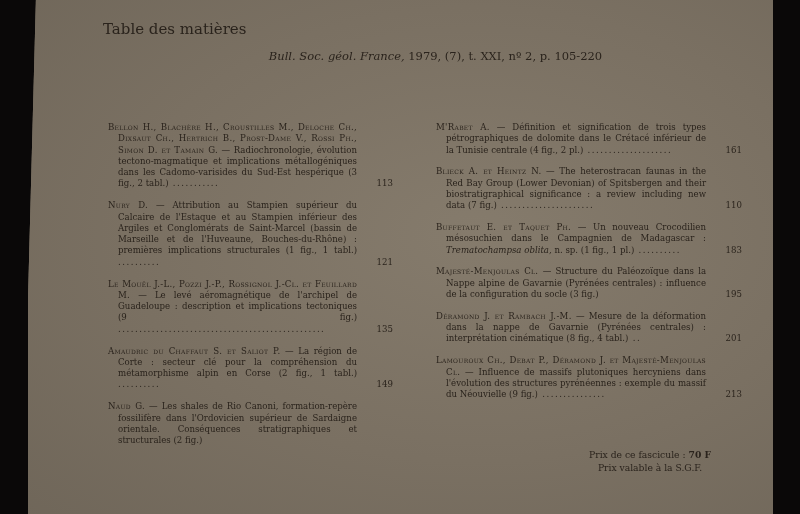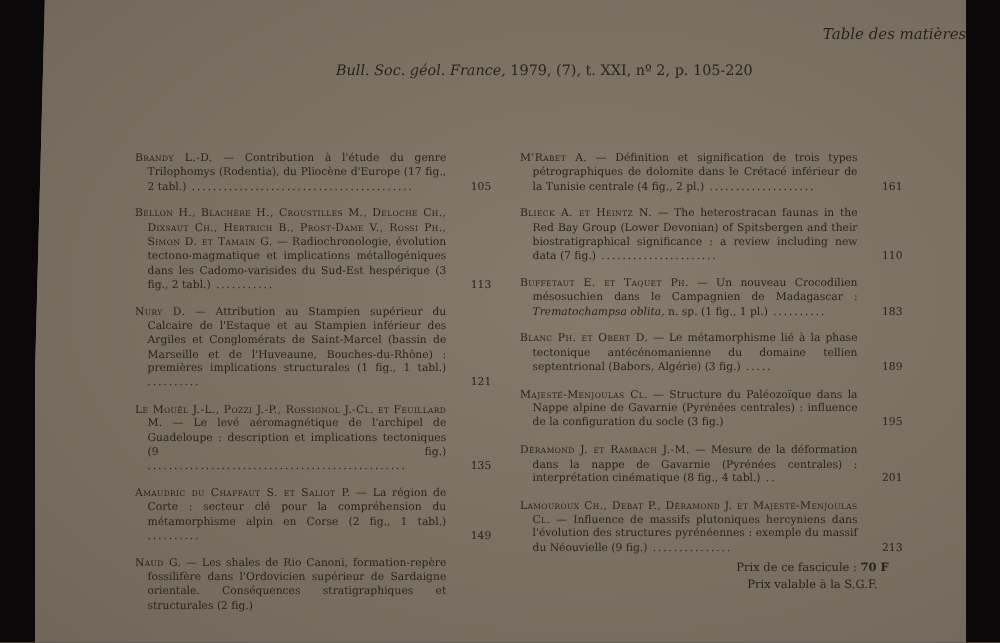--- a/index.html
+++ b/index.html
@@ -13,36 +13,36 @@
       position: absolute;
       left: 28px; top: -4px;
       width: 745px; height: 530px;
       background: #7d7365;
       background-image: radial-gradient(ellipse at 60% 45%, #857b6c 0%, #7a7062 55%, #6f6659 100%);
       clip-path: polygon(8px 0, 745px 0, 745px 100%, -6px 100%);
       color: #2a231c;
     }
     .header-title {
       position: absolute; left: 0; width: 100%; top: 24px;
-      text-align: right;
-      font-style: italic; font-size: 12px; color: #2a231c;
+      text-align: left;
+      font-size: 15px; color: #2a231c;
       padding-left: 75px; box-sizing: border-box;
     }
     .bulletin {
       position: absolute; left: 0; width: 100%; top: 53px;
       text-align: center; font-size: 11.5px;
       padding-left: 70px; box-sizing: border-box;
     }
     .bulletin .it { font-style: italic; }
     .col {
       position: absolute; top: 126px;
       font-size: 8.6px; line-height: 11.3px;
     }
     .col-left { left: 80px; width: 285px; }
-    .col-right { left: 388px; width: 306px; }
+    .col-right { left: 408px; width: 306px; }
     .entry {
       position: relative;
       margin-bottom: 10.5px;
       padding-right: 36px;
     }
     .entry .text {
       display: block;
       text-align: justify;
       text-indent: 0;
       padding-left: 10px;
@@ -71,24 +71,20 @@
 
   <div class="header-title">Table des matières</div>
 
   <div class="bulletin">
     <span class="it">Bull. Soc. géol. France,</span>
     <span>1979, (7), t. XXI, nº 2, p. 105-220</span>
   </div>
 
   <div class="col col-left">
     <div class="entry">
-      <span class="text"><span class="authors">Brandy L.-D.</span> <span>— Contribution à l'étude du genre Trilophomys (Rodentia), du Pliocène d'Europe (17 fig., 2 tabl.)</span><span class="leaders"> ..........................................</span></span>
-      <span class="page-num">105</span>
-    </div>
-    <div class="entry">
       <span class="text"><span class="authors">Bellon H., Blachère H., Croustilles M., Deloche Ch., Dixsaut Ch., Hertrich B., Prost-Dame V., Rossi Ph., Simon D. et Tamain G.</span> <span>— Radiochronologie, évolution tectono-magmatique et implications métallogéniques dans les Cadomo-varisides du Sud-Est hespérique (3 fig., 2 tabl.)</span><span class="leaders"> ...........</span></span>
       <span class="page-num">113</span>
     </div>
     <div class="entry">
       <span class="text"><span class="authors">Nury D.</span> <span>— Attribution au Stampien supérieur du Calcaire de l'Estaque et au Stampien inférieur des Argiles et Conglomérats de Saint-Marcel (bassin de Marseille et de l'Huveaune, Bouches-du-Rhône) : premières implications structurales (1 fig., 1 tabl.)</span><span class="leaders"> ..........</span></span>
       <span class="page-num">121</span>
     </div>
     <div class="entry">
       <span class="text"><span class="authors">Le Mouël J.-L., Pozzi J.-P., Rossignol J.-Cl. et Feuillard M.</span> <span>— Le levé aéromagnétique de l'archipel de Guadeloupe : description et implications tectoniques (9 fig.)</span><span class="leaders"> .................................................</span></span>
       <span class="page-num">135</span>
@@ -110,24 +106,20 @@
     </div>
     <div class="entry">
       <span class="text"><span class="authors">Blieck A. et Heintz N.</span> <span>— The heterostracan faunas in the Red Bay Group (Lower Devonian) of Spitsbergen and their biostratigraphical significance : a review including new data (7 fig.)</span><span class="leaders"> ......................</span></span>
       <span class="page-num">110</span>
     </div>
     <div class="entry">
       <span class="text"><span class="authors">Buffetaut E. et Taquet Ph.</span> <span>— Un nouveau Crocodilien mésosuchien dans le Campagnien de Madagascar :</span> <span class="it">Trematochampsa oblita,</span> <span>n. sp. (1 fig., 1 pl.)</span><span class="leaders"> ..........</span></span>
       <span class="page-num">183</span>
     </div>
     <div class="entry">
-      <span class="text"><span class="authors">Blanc Ph. et Obert D.</span> <span>— Le métamorphisme lié à la phase tectonique antécénomanienne du domaine tellien septentrional (Babors, Algérie) (3 fig.)</span><span class="leaders"> .....</span></span>
-      <span class="page-num">189</span>
-    </div>
-    <div class="entry">
       <span class="text"><span class="authors">Majesté-Menjoulas Cl.</span> <span>— Structure du Paléozoïque dans la Nappe alpine de Gavarnie (Pyrénées centrales) : influence de la configuration du socle (3 fig.)</span><span class="leaders"></span></span>
       <span class="page-num">195</span>
     </div>
     <div class="entry">
       <span class="text"><span class="authors">Déramond J. et Rambach J.-M.</span> <span>— Mesure de la déformation dans la nappe de Gavarnie (Pyrénées centrales) : interprétation cinématique (8 fig., 4 tabl.)</span><span class="leaders"> ..</span></span>
       <span class="page-num">201</span>
     </div>
     <div class="entry">
       <span class="text"><span class="authors">Lamouroux Ch., Debat P., Déramond J. et Majesté-Menjoulas Cl.</span> <span>— Influence de massifs plutoniques hercyniens dans l'évolution des structures pyrénéennes : exemple du massif du Néouvielle (9 fig.)</span><span class="leaders"> ...............</span></span>
       <span class="page-num">213</span>

